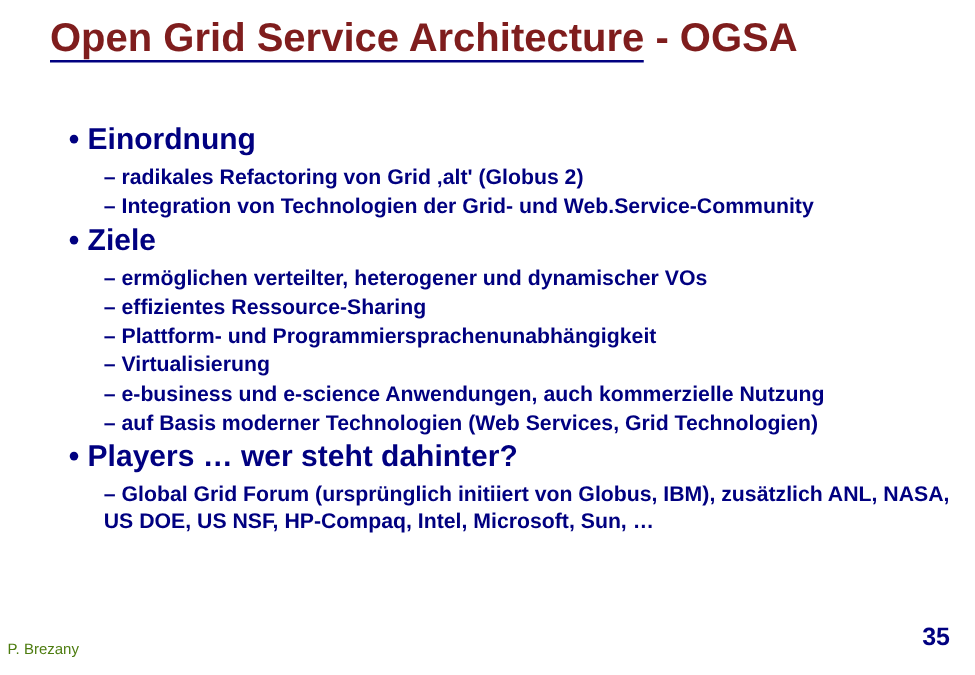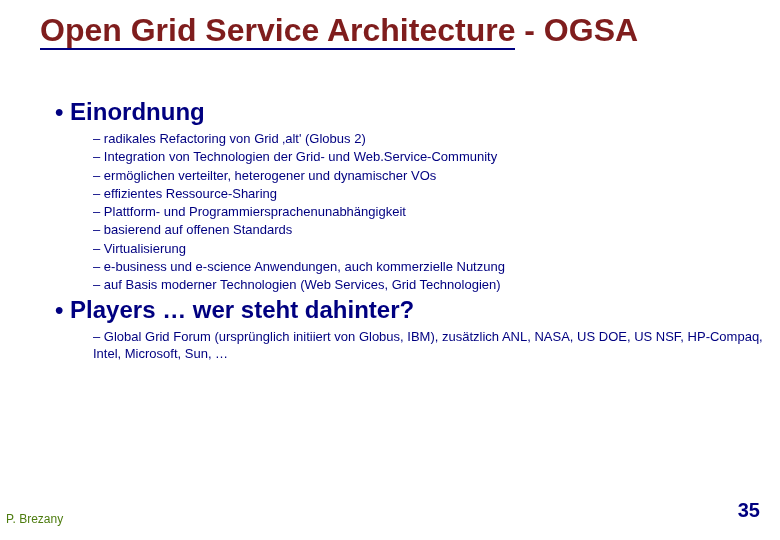--- a/index.html
+++ b/index.html
@@ -42,22 +42,23 @@
   }
   .l1 {
     font-size: 24px;
     font-weight: bold;
     margin: 2px 0 4px 0;
   }
   .l1::before {
     content: "• ";
   }
   .l2 {
-    font-size: 13px;
-    margin: 0 0 2px 38px;
+    font-size: 17px;
+    margin: 0 0 2px 28px;
+    font-weight: bold;
   }
   .l2::before {
     content: "– ";
   }
   .footer-left {
     position: absolute;
     left: 6px;
     bottom: 14px;
     font-size: 12px;
     color: #4d7c0f;
@@ -88,24 +89,24 @@
   <div class="title">
     <span class="underline">Open Grid Service Architecture</span><span> - OGSA</span>
   </div>
 
   <div class="body">
 
     <div class="l1">Einordnung</div>
     <div class="l2">radikales Refactoring von Grid ‚alt' (Globus 2)</div>
     <div class="l2">Integration von Technologien der Grid- und Web.Service-Community</div>
 
+    <div class="l1">Ziele</div>
     <div class="l2">ermöglichen verteilter, heterogener und dynamischer VOs</div>
     <div class="l2">effizientes Ressource-Sharing</div>
     <div class="l2">Plattform- und Programmiersprachenunabhängigkeit</div>
-    <div class="l2">basierend auf offenen Standards</div>
     <div class="l2">Virtualisierung</div>
     <div class="l2">e-business und e-science Anwendungen, auch kommerzielle Nutzung</div>
     <div class="l2">auf Basis moderner Technologien (Web Services, Grid Technologien)</div>
 
     <div class="l1">Players … wer steht dahinter?</div>
     <div class="l2">Global Grid Forum (ursprünglich initiiert von Globus, IBM), zusätzlich ANL, NASA, US DOE, US NSF, HP-Compaq, Intel, Microsoft, Sun, …</div>
 
   </div>
 
   <div class="footer-left">P. Brezany</div>

